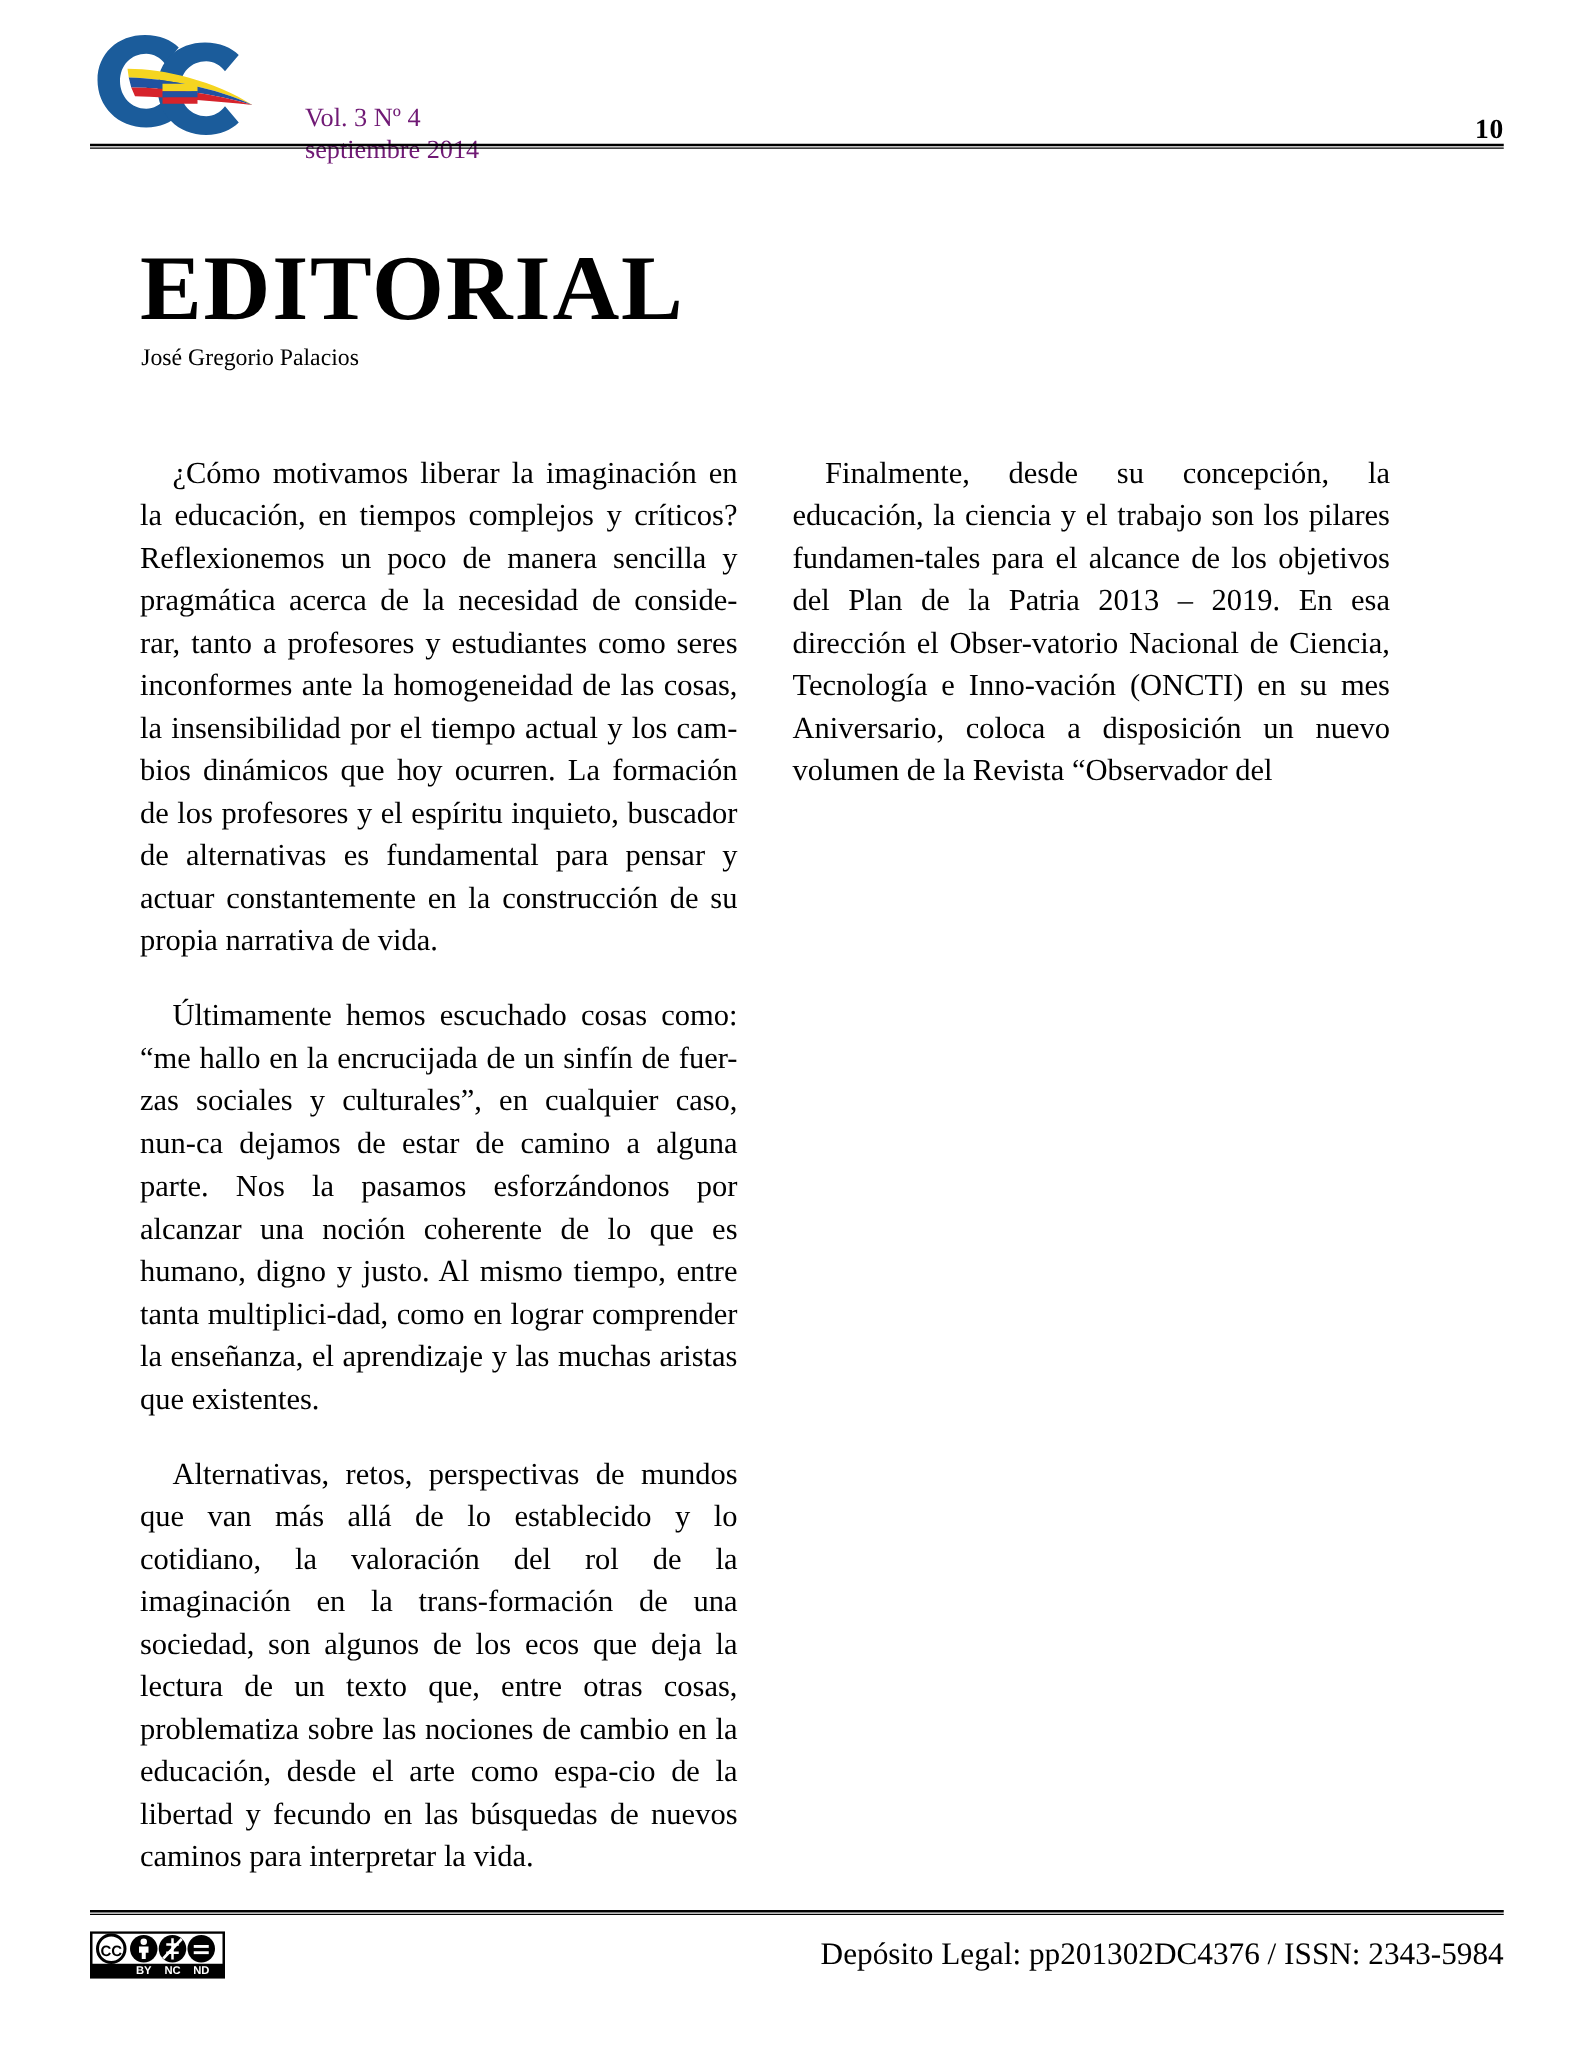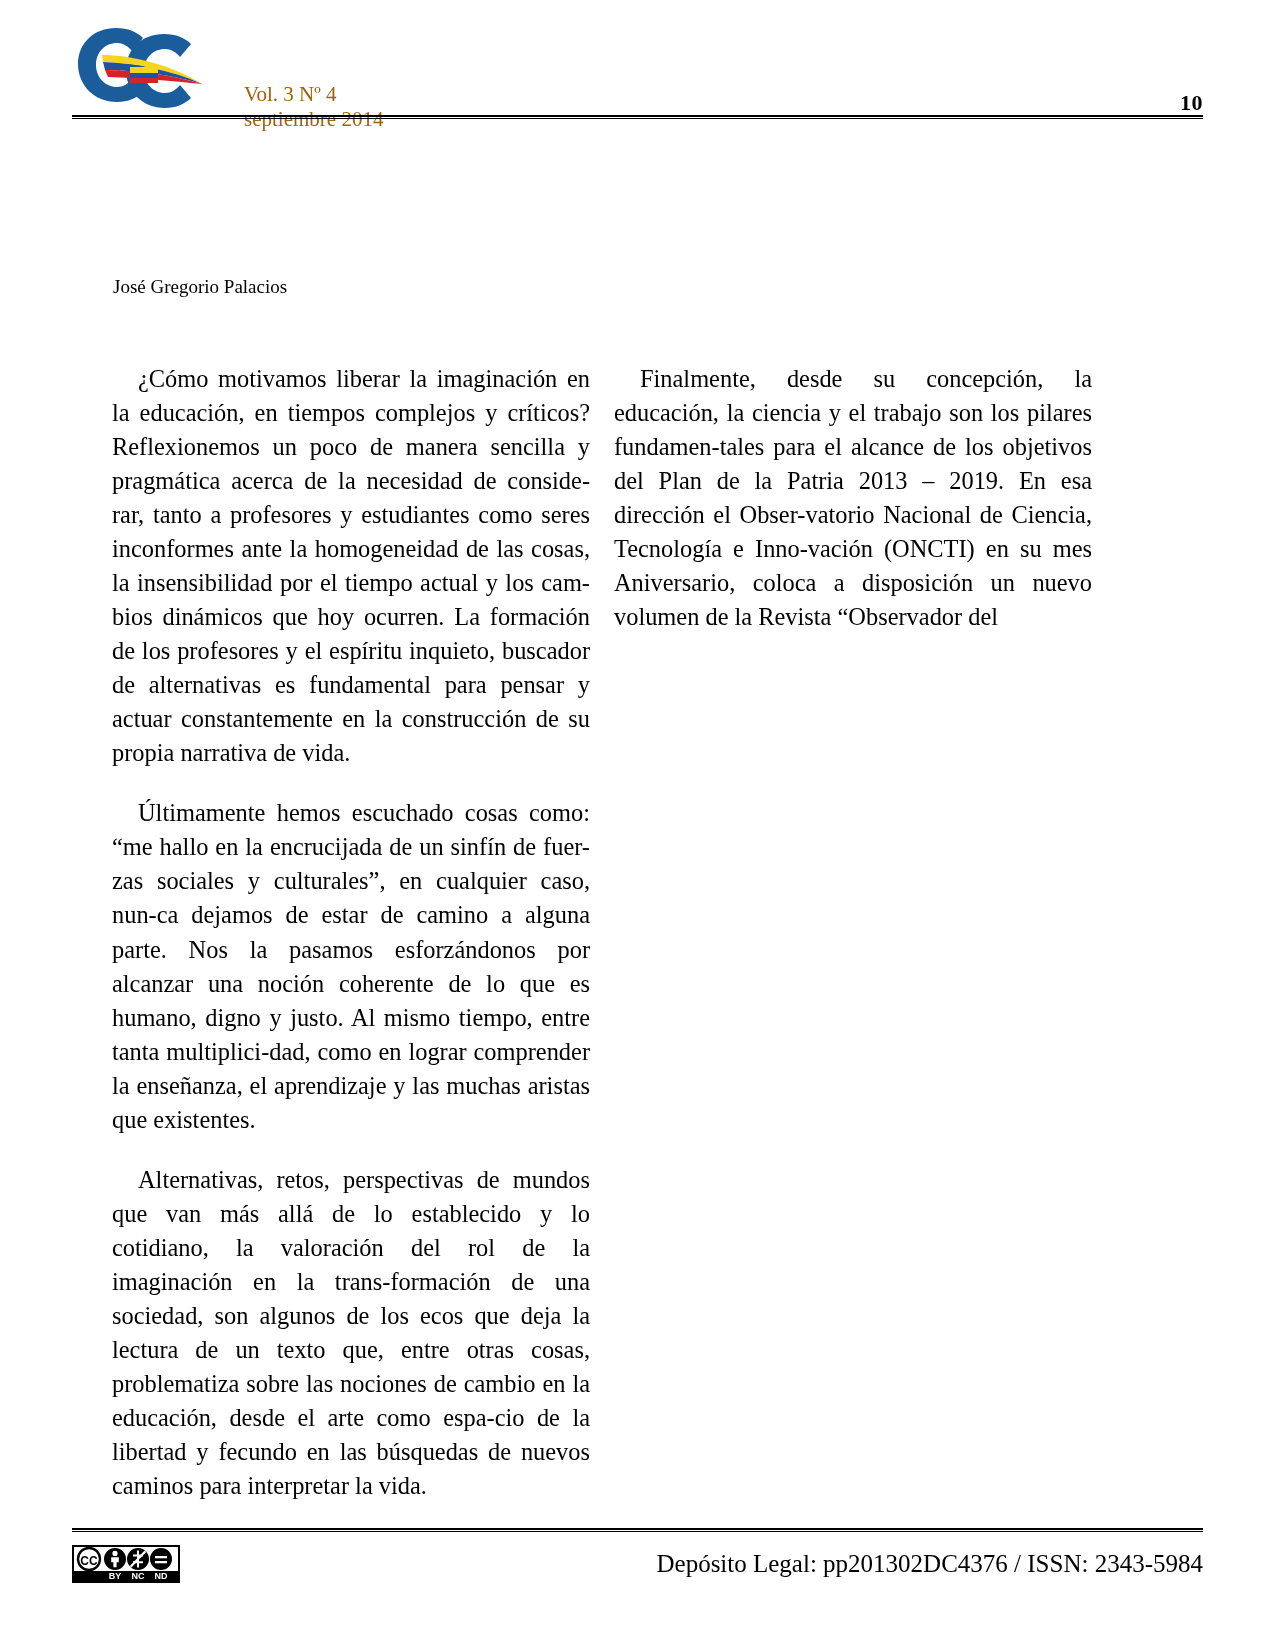--- a/index.html
+++ b/index.html
@@ -41,21 +41,21 @@
     height: 88px;
   }
   .logo-wrap svg { display: block; }
 
   .issue-block {
     position: absolute;
     left: 172px;
     top: 60px;
     line-height: 1.18;
     font-size: 21px;
-    color: #a16207;
+    color: #701a75;
     white-space: nowrap;
   }
   .issue-line { display: block; }
 
   .folio {
     position: absolute;
     right: 0;
     top: 68px;
     font-size: 22px;
     font-weight: bold;
@@ -92,21 +92,21 @@
     line-height: 1.2;
   }
 
   
   .columns {
     position: absolute;
     left: 112px;
     top: 362px;
     width: 1004px;
     display: flex;
-    gap: 24px;
+    gap: 44px;
   }
   .col {
     width: 478px;
     flex: 0 0 478px;
   }
   .col p {
     margin: 0 0 26px 0;
     font-size: 24.4px;
     line-height: 1.395;
     text-align: justify;
@@ -180,20 +180,21 @@
     <div class="issue-block">
       <span class="issue-line">Vol. 3 Nº 4</span>
       <span class="issue-line">septiembre 2014</span>
     </div>
 
     <div class="folio">10</div>
   </div>
 
   <div class="rule-top"></div>
 
+  <h1 class="doc-title">EDITORIAL</h1>
 
   <div class="doc-author">José Gregorio Palacios</div>
 
   <div class="columns">
 
     <div class="col">
       <p>¿Cómo motivamos liberar la imaginación en la educación, en tiempos complejos y críticos? Reflexionemos un poco de manera sencilla y pragmática acerca de la necesidad de conside-rar, tanto a profesores y estudiantes como seres inconformes ante la homogeneidad de las cosas, la insensibilidad por el tiempo actual y los cam-bios dinámicos que hoy ocurren. La formación de los profesores y el espíritu inquieto, buscador de alternativas es fundamental para pensar y actuar constantemente en la construcción de su propia narrativa de vida.</p>
       <p>Últimamente hemos escuchado cosas como: “me hallo en la encrucijada de un sinfín de fuer-zas sociales y culturales”, en cualquier caso, nun-ca dejamos de estar de camino a alguna parte. Nos la pasamos esforzándonos por alcanzar una noción coherente de lo que es humano, digno y justo. Al mismo tiempo, entre tanta multiplici-dad, como en lograr comprender la enseñanza, el aprendizaje y las muchas aristas que existentes.</p>
       <p class="last">Alternativas, retos, perspectivas de mundos que van más allá de lo establecido y lo cotidiano, la valoración del rol de la imaginación en la trans-formación de una sociedad, son algunos de los ecos que deja la lectura de un texto que, entre otras cosas, problematiza sobre las nociones de cambio en la educación, desde el arte como espa-cio de la libertad y fecundo en las búsquedas de nuevos caminos para interpretar la vida.</p>
     </div>

